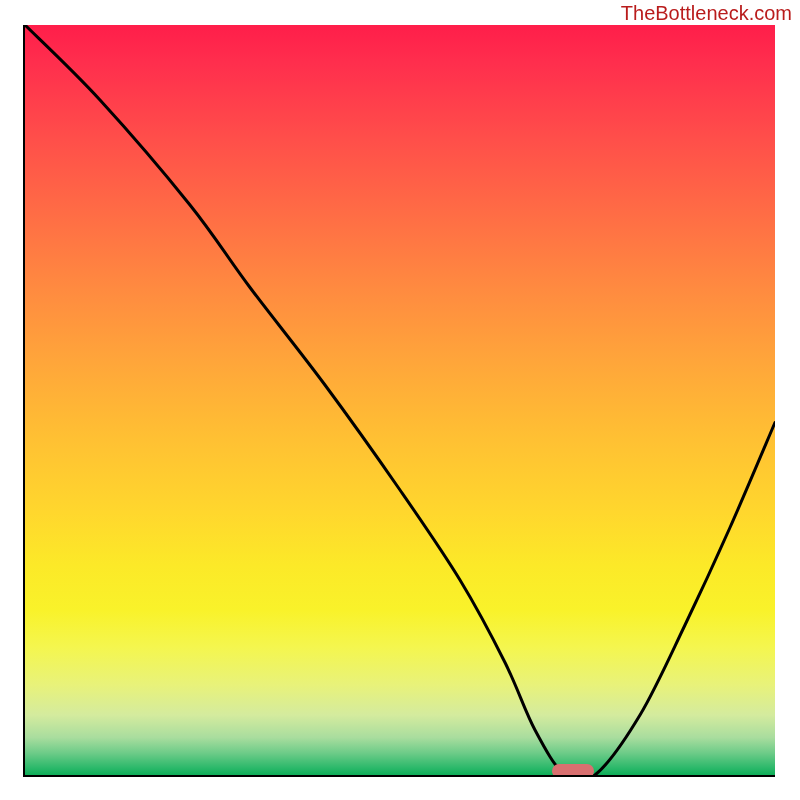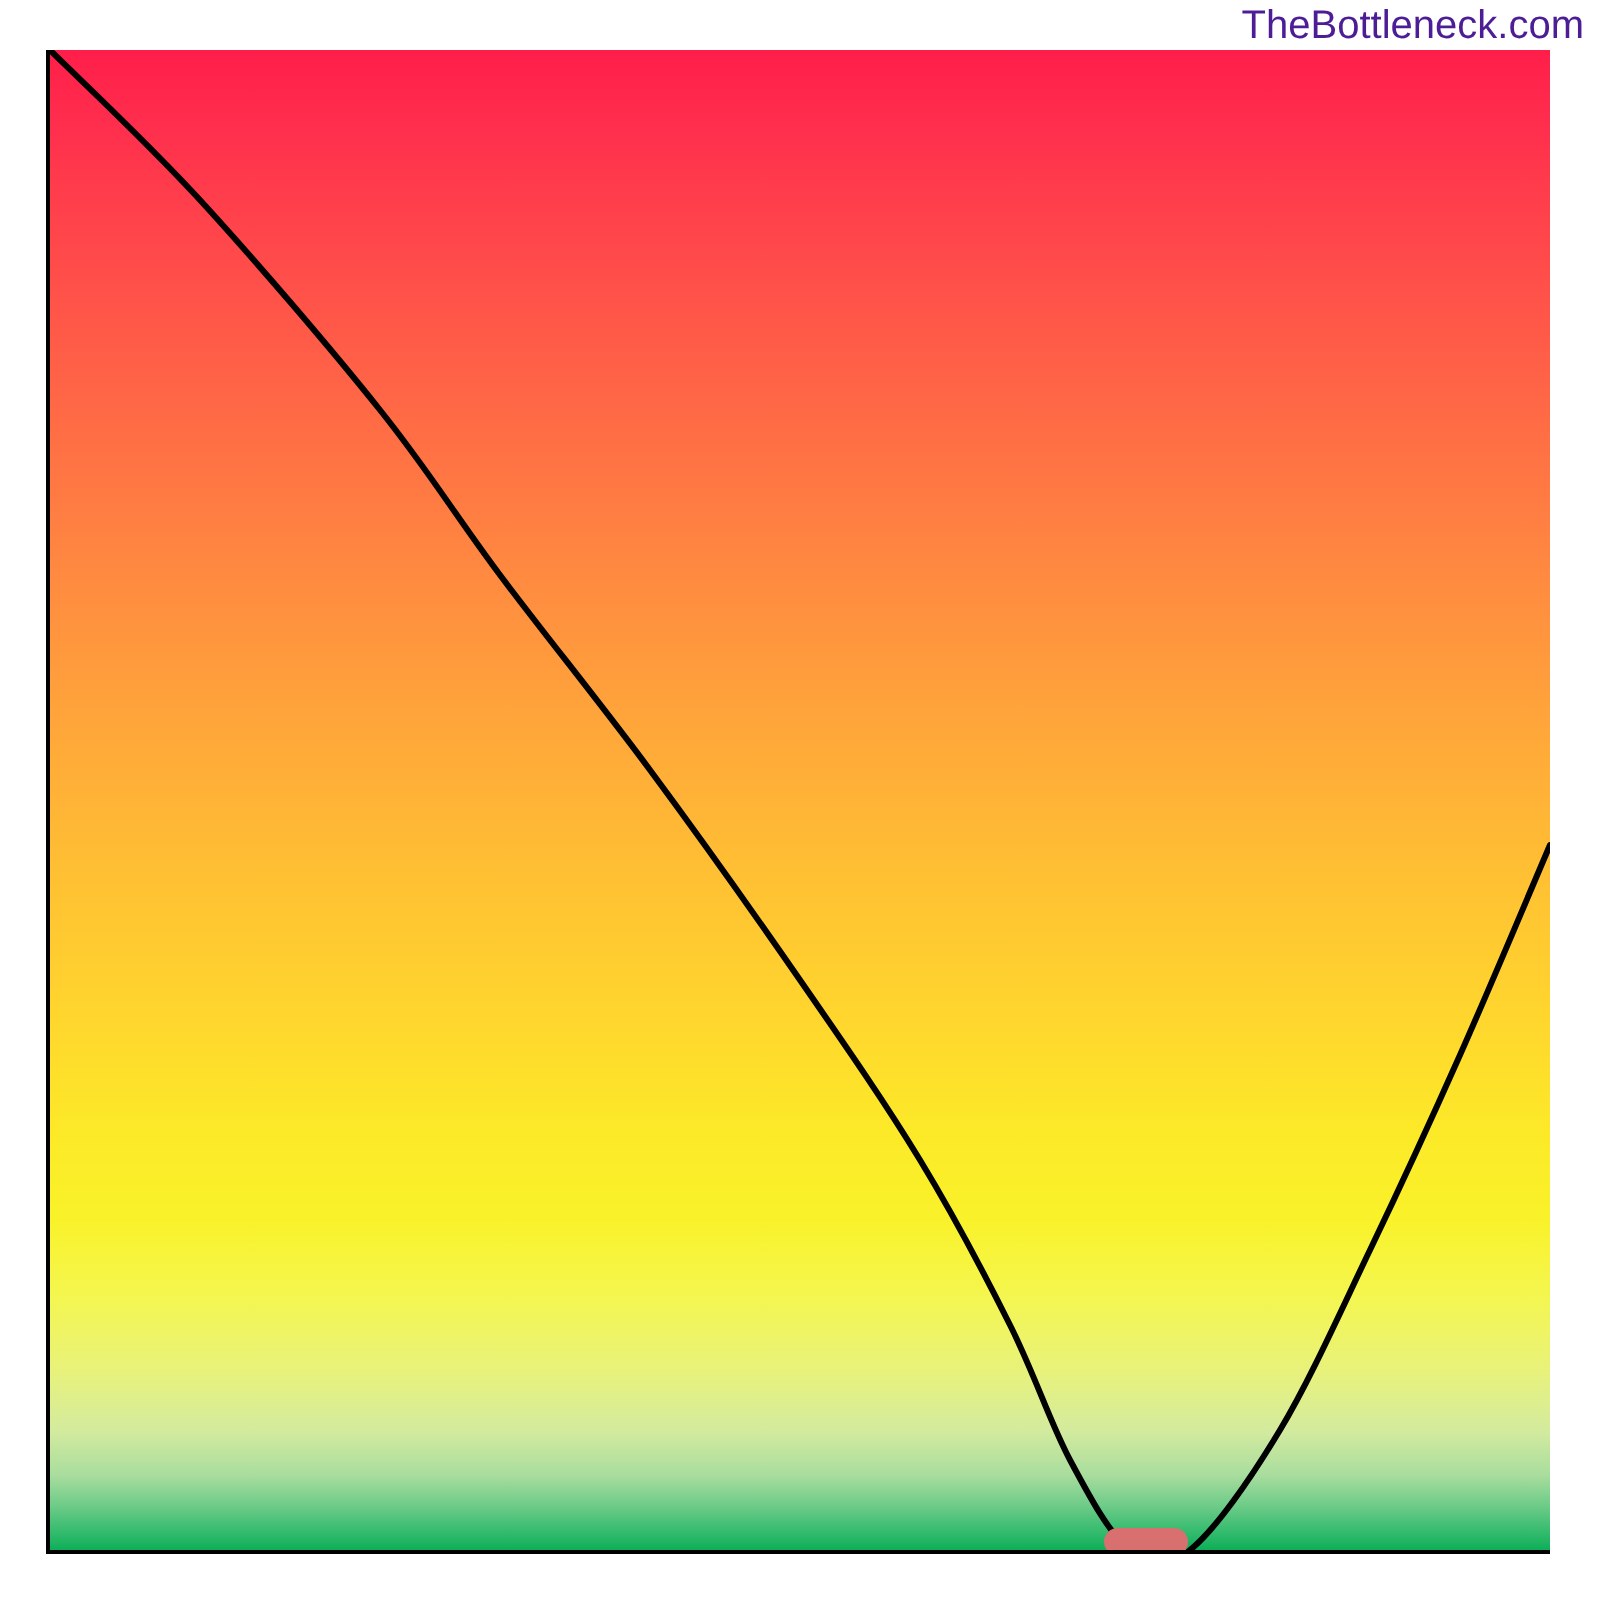--- a/index.html
+++ b/index.html
@@ -8,21 +8,21 @@
     width: 800px;
     height: 800px;
     background: #ffffff;
     position: relative;
     font-family: Arial, sans-serif;
   }
   .watermark {
     position: absolute;
     top: 2px;
     right: 8px;
-    color: #4c1d95;
+    color: #b91c1c;
     font-size: 20px;
     font-weight: normal;
     z-index: 10;
   }
   .plot-area {
     position: absolute;
     left: 25px;
     top: 25px;
     width: 750px;
     height: 750px;

